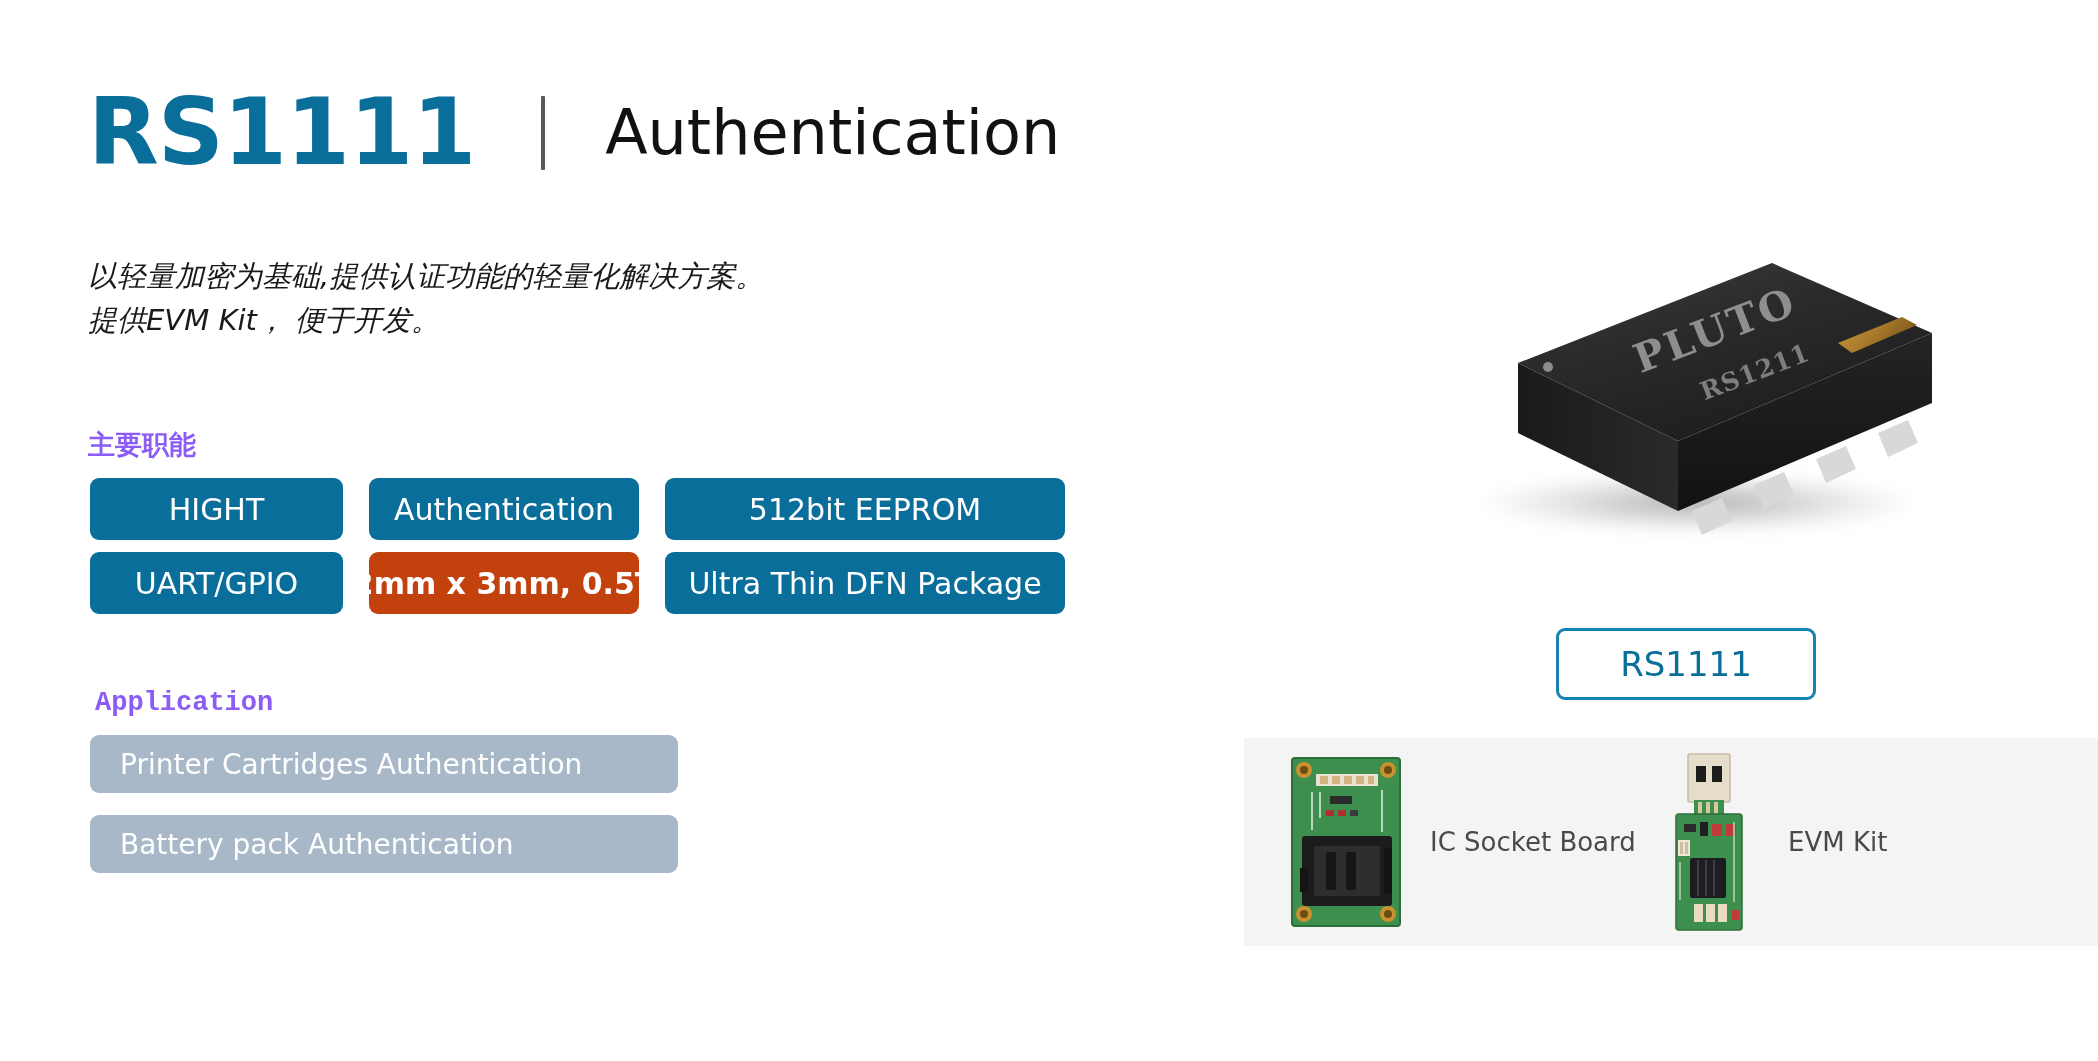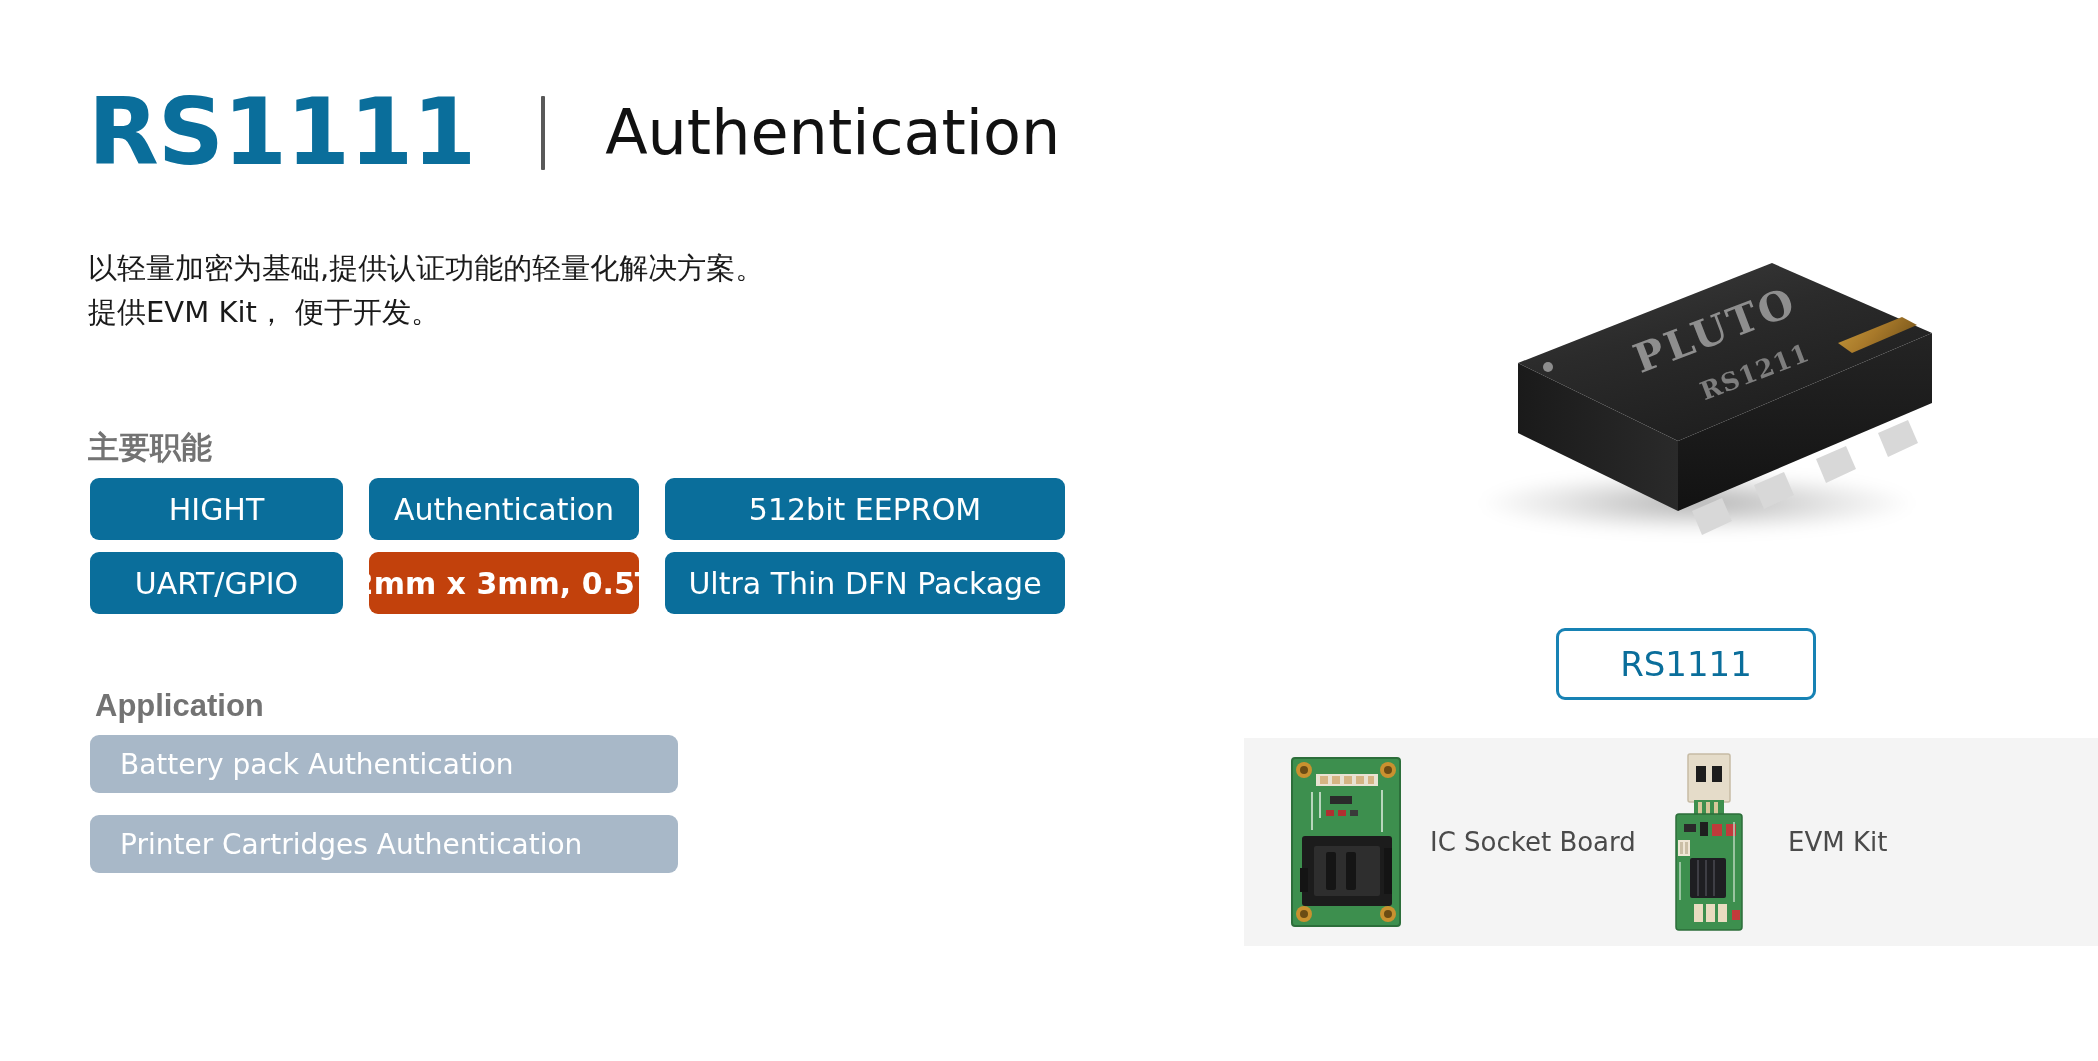--- a/index.html
+++ b/index.html
@@ -17,30 +17,30 @@
     font-family:"DejaVu Sans","Liberation Sans",sans-serif;
     font-size:92px;font-weight:700;color:#0a6e9b;letter-spacing:-1px;line-height:1;
   }
   .title-divider{width:4px;height:74px;background:#595959;margin:0 60px 0 66px;border-radius:1px;}
   .title-text{
     font-family:"DejaVu Sans","Liberation Sans",sans-serif;
     font-size:62px;font-weight:400;color:#111111;line-height:1;letter-spacing:0px;
   }
 
   
-  .desc{position:absolute;left:88px;top:246px;width:760px;}
+  .desc{position:absolute;left:88px;top:254px;width:760px;font-style:italic;}
   .desc-line{
     font-size:29px;color:#1a1a1a;line-height:1.52;
     font-family:"DejaVu Sans","Liberation Sans",sans-serif;white-space:nowrap;
   }
 
   
   .sec-heading{
-    position:absolute;font-size:31px;font-weight:700;color:#737373;
-    font-family:Liberation Sans, sans-serif;
+    position:absolute;font-size:27px;font-weight:700;color:#8b5cf6;
+    font-family:Liberation Mono, monospace;
   }
   #h-features{left:88px;top:427px;}
   #h-application{left:95px;top:688px;}
 
   
   .features{
     position:absolute;left:90px;top:478px;
     display:grid;
     grid-template-columns:253px 270px 400px;
     column-gap:26px;row-gap:12px;
@@ -121,22 +121,22 @@
     <div class="badge blue">Authentication</div>
     <div class="badge blue">512bit EEPROM</div>
     <div class="badge blue bold">UART/GPIO</div>
     <div class="badge dark">2mm x 3mm, 0.5T</div>
     <div class="badge blue bold">Ultra Thin DFN Package</div>
   </div>
 
   <div class="sec-heading" id="h-application">Application</div>
 
   <div class="apps">
+    <div class="app-bar">Printer Cartridges Authentication</div>
     <div class="app-bar">Battery pack Authentication</div>
-    <div class="app-bar">Printer Cartridges Authentication</div>
   </div>
 
   <div class="chip-area">
     <div class="chip-shadow"></div>
     <svg class="chip-svg" width="560" height="390" viewBox="0 0 560 390">
       <defs>
         <linearGradient id="topFace" x1="0" y1="0" x2="0.6" y2="1">
           <stop offset="0%" stop-color="#3d3d3d"></stop>
           <stop offset="45%" stop-color="#2b2b2b"></stop>
           <stop offset="100%" stop-color="#1d1d1d"></stop>

